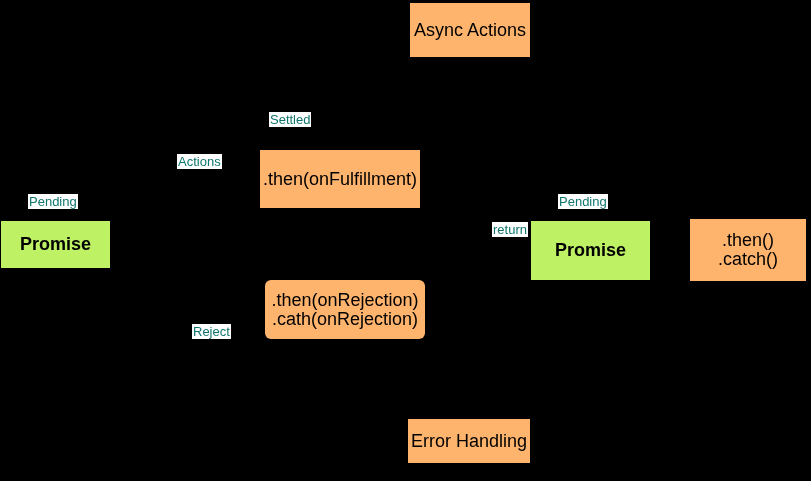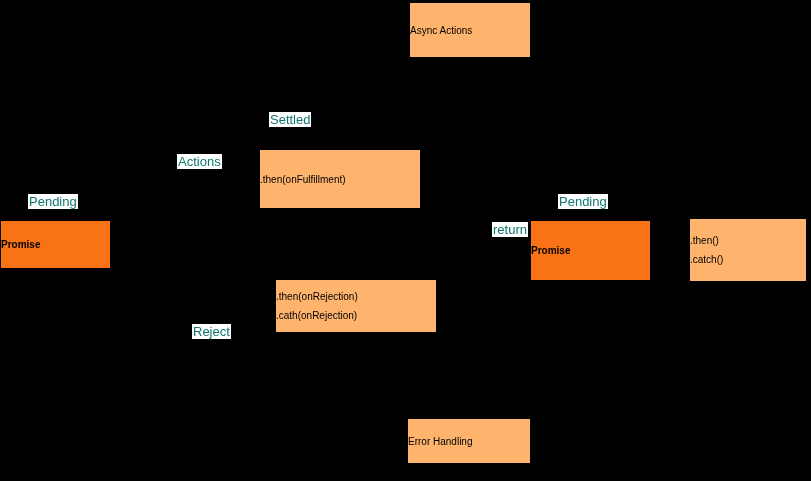--- a/index.html
+++ b/index.html
@@ -12,43 +12,43 @@
     position: relative;
     width: 811px;
     height: 481px;
     background: #000000;
     overflow: hidden;
   }
   .node {
     position: absolute;
     display: flex;
     flex-direction: column;
-    align-items: flex-start;
+    align-items: center;
     justify-content: center;
     text-align: center;
-    font-size: 10px;
+    font-size: 18px;
     color: #000000;
     line-height: 19px;
     box-sizing: border-box;
   }
   .node-orange { background: #FFB46E; }
-  .node-blue   { background: #f97316; font-weight: bold; }
+  .node-blue   { background: #bef264; font-weight: bold; }
   .edge-label {
     position: absolute;
     background: #FFFFFF;
     color: #0f766e;
     font-size: 13px;
     line-height: 15px;
     padding: 0 1px;
     white-space: nowrap;
   }
   
   #n-async      { left: 410px; top: 3px;   width: 120px; height: 54px; }
   #n-fulfill    { left: 260px; top: 150px; width: 160px; height: 58px; }
-  #n-reject     { left: 276px; top: 280px; width: 160px; height: 52px; }
+  #n-reject     { left: 265px; top: 280px; width: 160px; height: 59px; border-radius: 6px; }
   #n-promise-l  { left: 1px;   top: 221px; width: 109px; height: 47px; }
   #n-promise-r  { left: 531px; top: 221px; width: 119px; height: 59px; }
   #n-thencatch  { left: 690px; top: 219px; width: 116px; height: 62px; }
   #n-error      { left: 408px; top: 419px; width: 122px; height: 44px; }
   
   #l-pending-left  { left: 28px;  top: 194px; }
   #l-fulfill       { left: 177px; top: 154px; }
   #l-settled       { left: 269px; top: 112px; }
   #l-reject        { left: 174px; top: 324px; margin-left: 18px; }
   #l-return        { left: 492px; top: 222px; }

